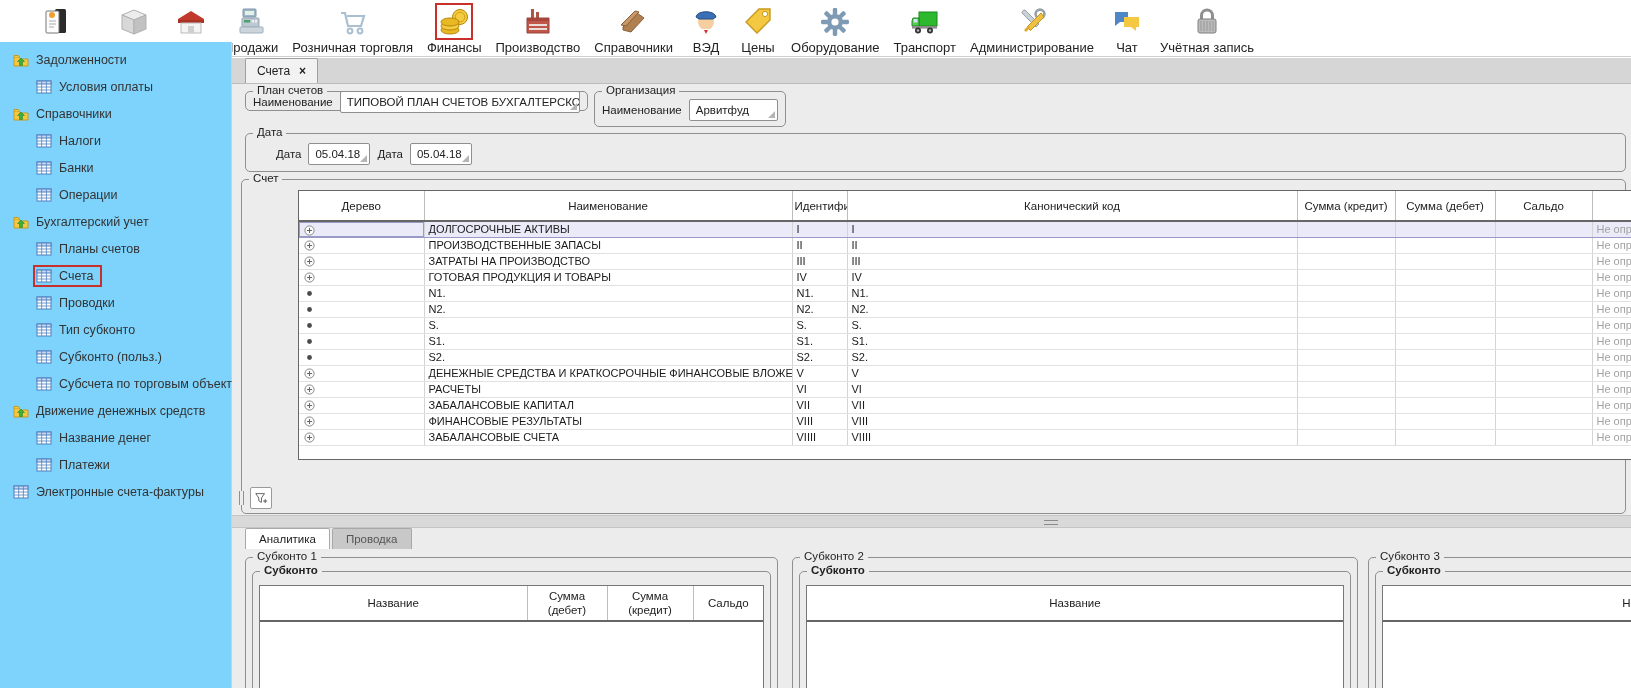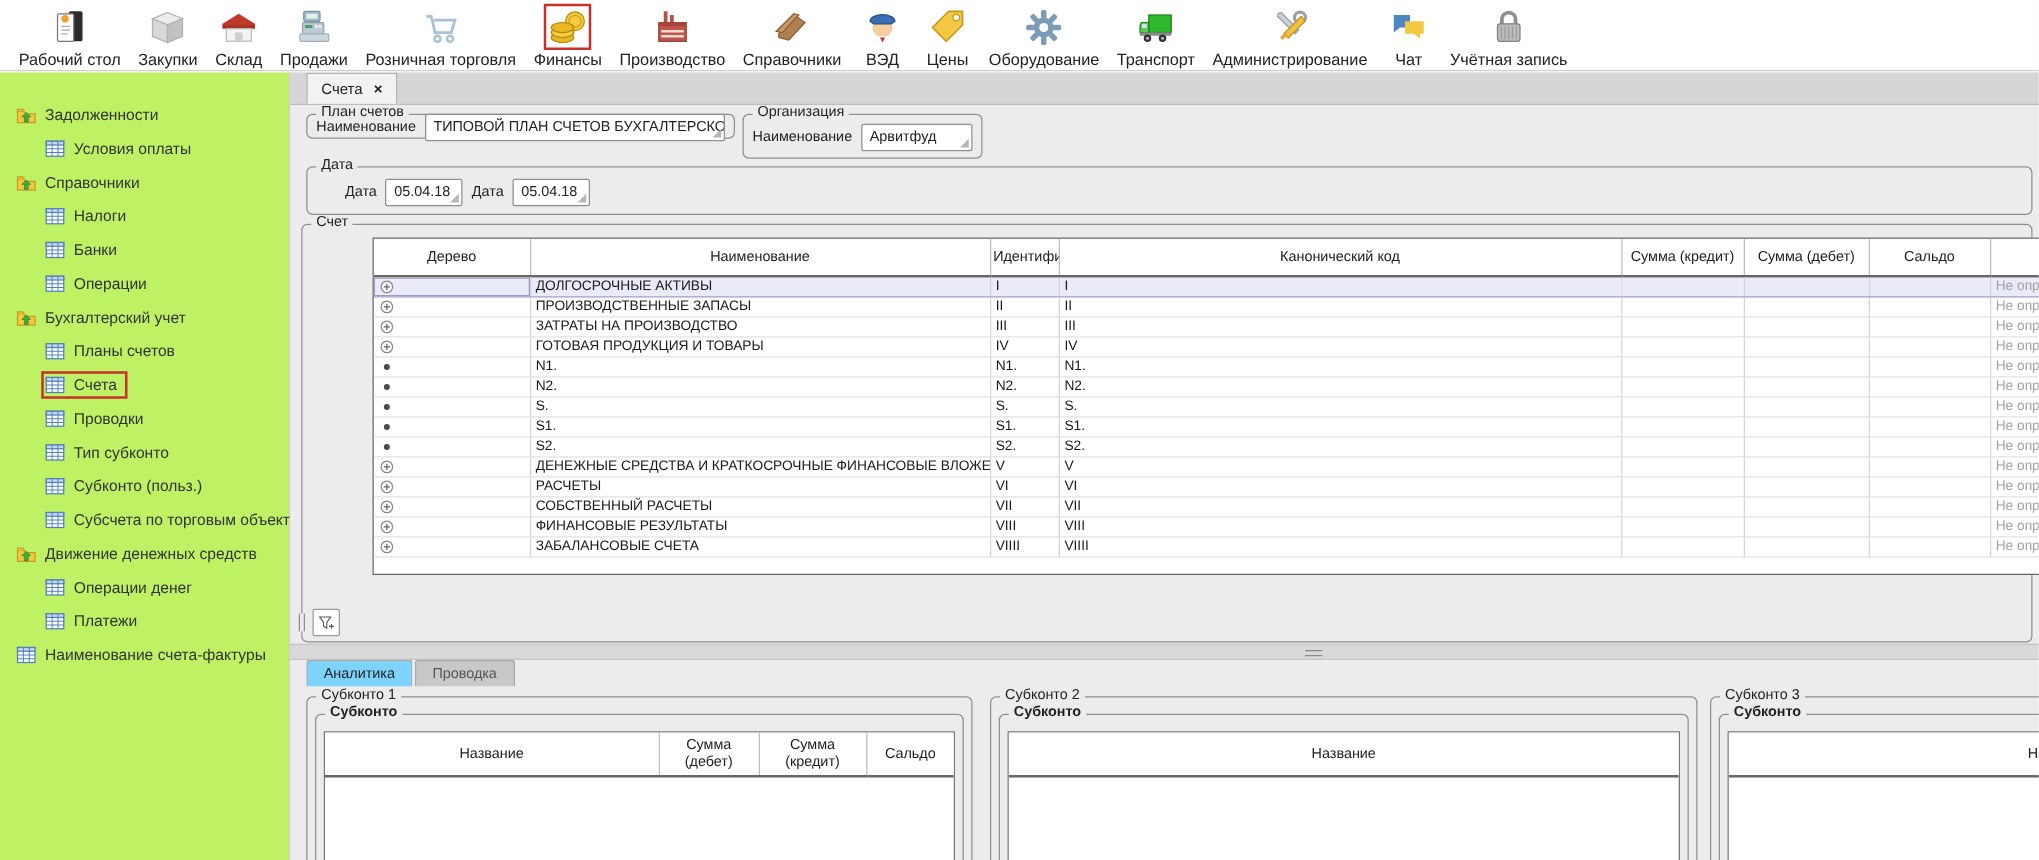--- a/index.html
+++ b/index.html
@@ -17,22 +17,22 @@
     display:flex; align-items:flex-start; padding:2px 4px 0 8px;
   }
   .tb-item { display:flex; flex-direction:column; align-items:center; padding:1px 7px; cursor:pointer; }
   .tb-iconbox { width:38px; height:37px; display:flex; align-items:center; justify-content:center; border:2px solid transparent; }
   .tb-iconbox.hl { border-color:#c9302c; }
   .tb-iconbox .icon svg { width:32px; height:32px; }
   .tb-label { font-size:13px; color:#222; margin-top:0px; white-space:nowrap; }
 
   
   .sidebar {
-    position:absolute; left:0; top:58px; width:232px; bottom:0;
-    background:#bef264; border-right:1px solid #cfcfcf; padding-top:20px;
+    position:absolute; left:0; top:42px; width:232px; bottom:0;
+    background:#7dd3fc; border-right:1px solid #cfcfcf; padding-top:4px;
   }
   .sb-item { display:flex; align-items:center; height:27px; font-size:12.5px; color:#333; padding-left:10px; cursor:pointer; white-space:nowrap; }
   .sb-item.indent1 { padding-left:33px; }
   .sb-wrap { display:inline-flex; align-items:center; gap:7px; border:2px solid transparent; padding:1px 7px 1px 1px; }
   .sb-wrap.hl { border-color:#c9302c; }
   .sb-item .icon svg { width:16px; height:16px; }
 
   
   .main { position:absolute; left:232px; top:58px; width:1399px; bottom:0; background:#ececec; }
   .tabstrip { position:absolute; left:0; top:0; right:0; height:26px; background:#d6d6d6; border-bottom:1px solid #bdbdbd; display:flex; align-items:flex-end; padding-left:13px; }
@@ -78,21 +78,21 @@
   .filter-btn svg { width:14px; height:14px; }
   .grip { position:absolute; left:-3px; top:311px; width:5px; height:14px; border-left:1px solid #8f8f8f; border-right:1px solid #8f8f8f; background:#ececec; }
 
   
   .splitter { position:absolute; left:0; right:0; top:457px; height:13px; background:#d9d9d9; border-top:1px solid #c4c4c4; border-bottom:1px solid #c4c4c4; cursor:row-resize; }
   .split-handle { position:absolute; left:812px; top:4px; width:14px; height:5px; border-top:1px solid #8a8a8a; border-bottom:1px solid #8a8a8a; }
 
   
   .btabs { position:absolute; left:13px; top:470px; display:flex; gap:2px; height:21px; }
   .btab { padding:0 13px; font-size:11.5px; display:flex; align-items:center; border:1px solid #a8a8a8; border-bottom:none; border-radius:2px 2px 0 0; cursor:pointer; background:#c8c8c8; color:#555; }
-  .btab.active { background:#7dd3fc; color:#222; }
+  .btab.active { background:#ffffff; color:#222; }
 
   
   .panels { position:absolute; left:0; top:491px; width:1399px; height:240px; }
   .panel { top:8px; height:230px; }
   .gb-inner { position:absolute; left:6px; right:6px; top:13px; bottom:6px; border:1px solid #8f8f8f; border-radius:5px; }
   .gb-inner > .legend { position:absolute; top:-8px; left:7px; background:#ececec; padding:0 4px; font-size:11.5px; color:#222;font-weight:bold; }
   .ptable-wrap { position:absolute; left:6px; right:6px; top:13px; bottom:0; background:#fff; border:1px solid #777; overflow:hidden; }
   table.ptab { width:100%; border-collapse:collapse; table-layout:fixed;border-radius:18px; }
   table.ptab th {
     height:35px; font-weight:normal; font-size:11.5px; color:#222; text-align:center; vertical-align:middle;
@@ -481,21 +481,21 @@
     </div>
     <div class="sb-item indent1">
       <span class="sb-wrap">
         <span class="icon">
           <svg viewBox="0 0 16 16">
             <rect x="1" y="2" width="14" height="12" fill="#fff" stroke="#5080c0"></rect>
             <rect x="1" y="2" width="14" height="3" fill="#c8d8f0" stroke="#5080c0"></rect>
             <path d="M1 8h14M1 11h14M5.7 2v12M10.4 2v12" stroke="#5080c0" stroke-width="0.8"></path>
           </svg>
         </span>
-        <span>Операции денег</span>
+        <span>Название денег</span>
       </span>
     </div>
     <div class="sb-item indent1">
       <span class="sb-wrap">
         <span class="icon">
           <svg viewBox="0 0 16 16">
             <rect x="1" y="2" width="14" height="12" fill="#fff" stroke="#5080c0"></rect>
             <rect x="1" y="2" width="14" height="3" fill="#c8d8f0" stroke="#5080c0"></rect>
             <path d="M1 8h14M1 11h14M5.7 2v12M10.4 2v12" stroke="#5080c0" stroke-width="0.8"></path>
           </svg>
@@ -505,21 +505,21 @@
     </div>
     <div class="sb-item">
       <span class="sb-wrap">
         <span class="icon">
           <svg viewBox="0 0 16 16">
             <rect x="1" y="2" width="14" height="12" fill="#fff" stroke="#5080c0"></rect>
             <rect x="1" y="2" width="14" height="3" fill="#c8d8f0" stroke="#5080c0"></rect>
             <path d="M1 8h14M1 11h14M5.7 2v12M10.4 2v12" stroke="#5080c0" stroke-width="0.8"></path>
           </svg>
         </span>
-        <span>Наименование счета-фактуры</span>
+        <span>Электронные счета-фактуры</span>
       </span>
     </div>
   </div>
 
 <div class="main">
   <div class="tabstrip">
     <div class="tab-active">
       <span>Счета</span>
       <span class="tab-close">×</span>
     </div>
@@ -722,21 +722,21 @@
               <td></td>
               <td></td>
               <td></td>
               <td class="status">Не определено</td>
             </tr>
             <tr class="">
               <td class="tree"><span class="icon"><svg viewBox="0 0 11 11">
                     <circle cx="5.5" cy="5.5" r="4.6" fill="#fafafa" stroke="#8a8a8a"></circle>
                     <path d="M5.5 3v5M3 5.5h5" stroke="#666" stroke-width="1"></path>
                   </svg></span></td>
-              <td>СОБСТВЕННЫЙ РАСЧЕТЫ</td>
+              <td>ЗАБАЛАНСОВЫЕ КАПИТАЛ</td>
               <td>VII</td>
               <td>VII</td>
               <td></td>
               <td></td>
               <td></td>
               <td class="status">Не определено</td>
             </tr>
             <tr class="">
               <td class="tree"><span class="icon"><svg viewBox="0 0 11 11">
                     <circle cx="5.5" cy="5.5" r="4.6" fill="#fafafa" stroke="#8a8a8a"></circle>

